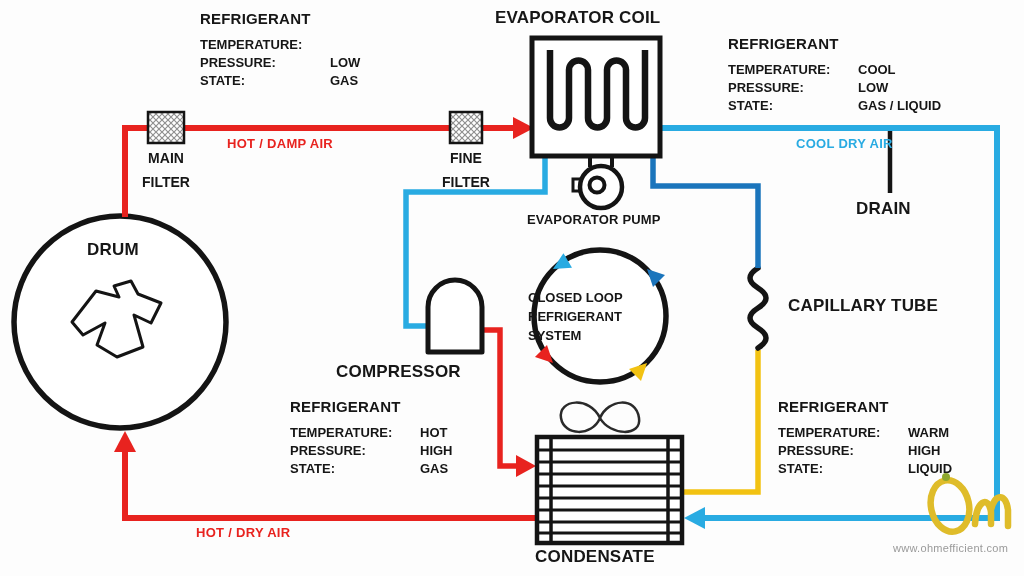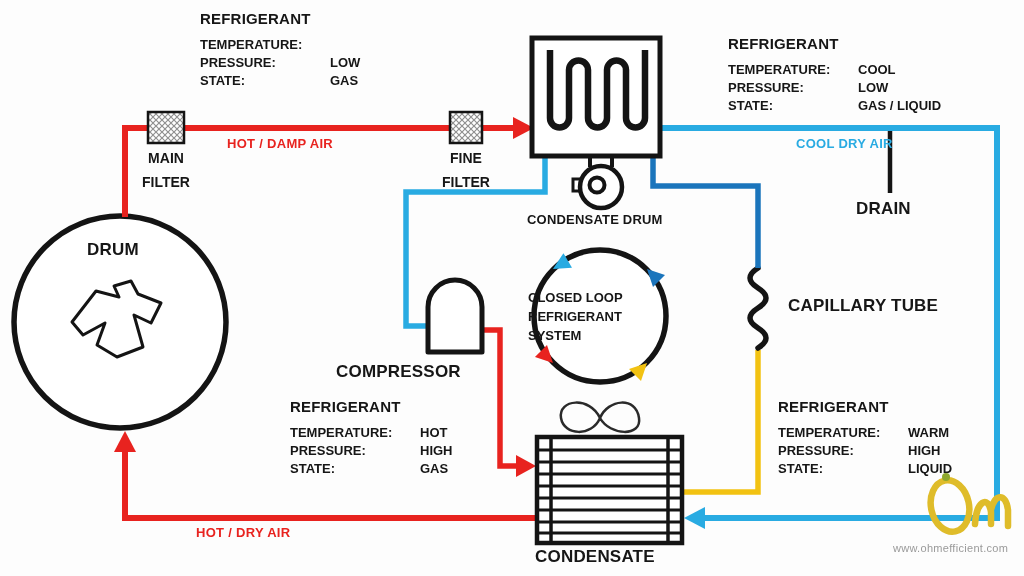--- a/index.html
+++ b/index.html
@@ -93,26 +93,27 @@
       <rect x="450" y="112" width="32" height="31" fill="none" stroke="#141414" stroke-width="2.5"></rect>
     </g>
 
     <g>
       <ellipse cx="950" cy="506" rx="19" ry="26" transform="rotate(-12 950 506)" fill="none" stroke="#dfbc2a" stroke-width="6.5"></ellipse>
       <path d="M975 524 C976 502 988 494 991 512 L991 524 M991 510 C994 494 1006 492 1008 510 L1008 526" fill="none" stroke="#dfbc2a" stroke-width="6.5" stroke-linecap="round"></path>
       <circle cx="946" cy="477" r="4" fill="#8ea82e"></circle>
     </g>
   </svg>
 
+  <div class="lbl comp" style="left:495px;top:8px">EVAPORATOR COIL</div>
   <div class="lbl comp" style="left:87px;top:240px">DRUM</div>
   <div class="lbl comp" style="left:336px;top:362px">COMPRESSOR</div>
   <div class="lbl comp" style="left:788px;top:296px">CAPILLARY TUBE</div>
   <div class="lbl comp" style="left:535px;top:547px">CONDENSATE</div>
   <div class="lbl comp" style="left:856px;top:199px">DRAIN</div>
-  <div class="lbl small" style="left:527px;top:212px">CONDENSATE DRUM</div>
+  <div class="lbl small" style="left:527px;top:212px">EVAPORATOR PUMP</div>
   <div class="lbl filter-lbl" style="left:134px;top:146px">MAIN
 FILTER</div>
   <div class="lbl filter-lbl" style="left:434px;top:146px">FINE
 FILTER</div>
   <div class="loop-label" style="left:528px;top:288px;width:144px">CLOSED LOOP
 REFRIGERANT
 SYSTEM</div>
 
   <div class="lbl air red" style="left:227px;top:136px">HOT / DAMP AIR</div>
   <div class="lbl air cyan" style="left:764px;top:136px">COOL DRY AIR</div>

